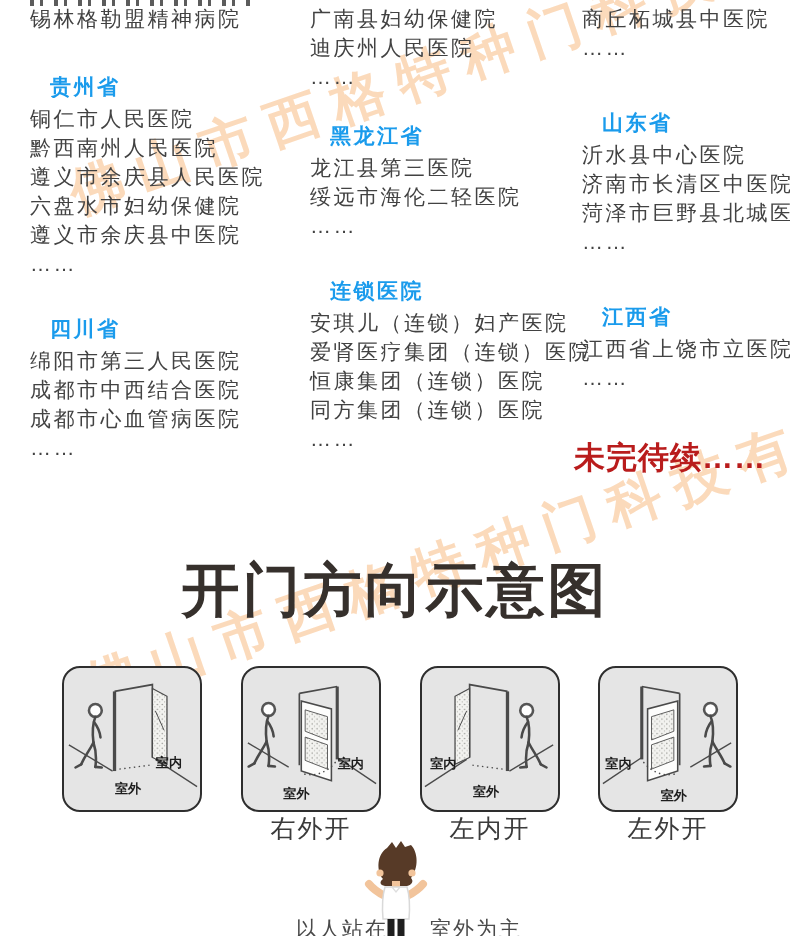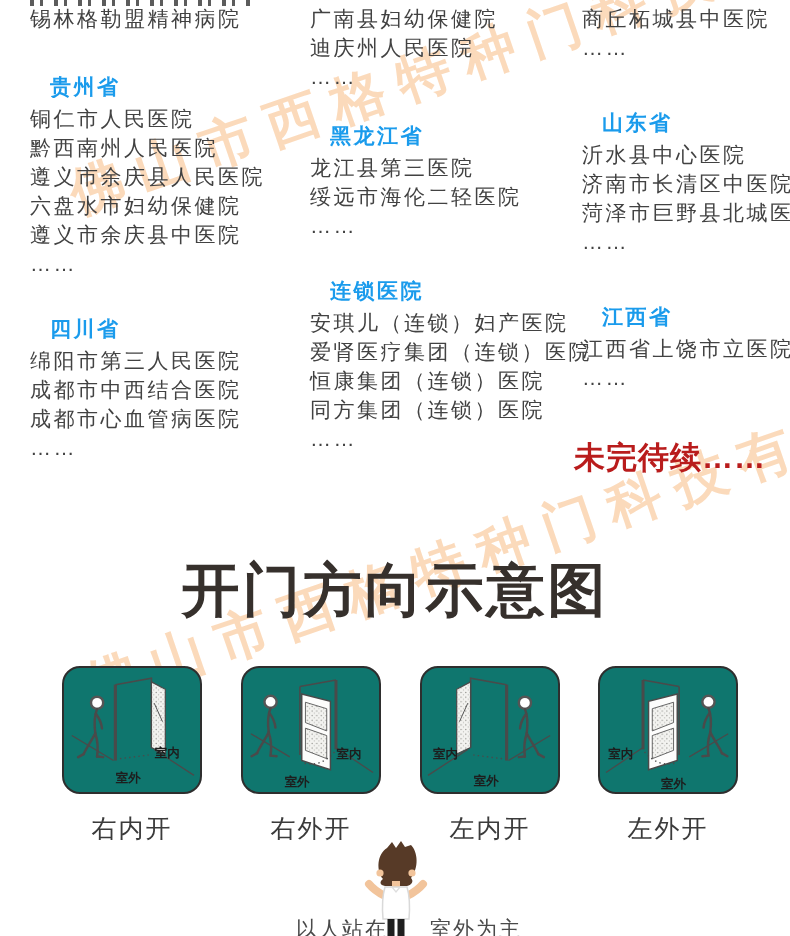--- a/index.html
+++ b/index.html
@@ -26,22 +26,22 @@
          color:var(--blue); line-height:30px; height:32px;margin-left:20px; }
   .text-sliver { position:absolute; left:0; top:0; width:222px; height:6px;
     background:repeating-linear-gradient(90deg,#3f3f3f 0 4px,transparent 4px 10px,
       #3f3f3f 10px 13px,transparent 13px 24px); opacity:.85; }
   .tbc { position:absolute; white-space:nowrap; font-size:31px; font-weight:800;
          color:#b91c1c; letter-spacing:1px; }
 
   
   .diagram-title { position:absolute; left:0; top:552px; width:790px; text-align:center;
     font-size:58px; font-weight:800; color:#36302c; letter-spacing:3px; }
-  .door-card { position:absolute; top:666px; width:140px; height:128px;
-    border:2.5px solid #2e2e2e; border-radius:18px; background:#0f766e; }
+  .door-card { position:absolute; top:666px; width:140px; height:146px;
+    border:2.5px solid #2e2e2e; border-radius:18px; background:#e5e5e5; }
   .card1{left:62px;} .card2{left:241px;} .card3{left:420px;} .card4{left:598px;}
   .door-caption { position:absolute; top:812px; width:140px; text-align:center;
     font-size:25px; color:#3b3b3b; letter-spacing:2px; }
   .cap1{left:62px;} .cap2{left:241px;} .cap3{left:420px;} .cap4{left:598px;}
   .door-svg { width:100%; height:100%; display:block; }
   .scene line, .scene polyline, .scene path, .scene polygon { stroke:var(--line); }
   .scene { fill:none; }
   .io-label { font-family:"Liberation Serif","DejaVu Serif",serif; font-weight:700;
     font-size:13.5px; fill:#1d1d1d; }
   .person { stroke:#555; fill:none; stroke-width:2; stroke-linecap:round; }
@@ -240,21 +240,20 @@
               <path d="M-7,47 l-4.5,2.5"></path>
                 <path d="M4,49 l5,0.5"></path>
             </g>
           </g>
         </g>
         <text class="io-label" x="19" y="97" text-anchor="middle">室内</text>
         <text class="io-label" x="76" y="130" text-anchor="middle">室外</text>
       </svg>
     </div>
 
-    <div class="door-caption cap1">右内开</div>
     <div class="door-caption cap2">右外开</div>
     <div class="door-caption cap3">左内开</div>
     <div class="door-caption cap4">左外开</div>
 
     <div class="kid">
       <svg width="66" height="95" viewBox="0 0 66 95">
         <path fill="#573a27" d="M20,38 C13,30 14,13 24,7 L29,1 L33,7 L38,0 L42,6 L48,4
           C55,11 56,27 48,37 C51,40 49,44 44,45 L22,45 C17,44 16,41 20,38 Z"></path>
         <circle cx="17" cy="32" r="3.6" fill="#f2c49b"></circle>
         <circle cx="49" cy="32" r="3.6" fill="#f2c49b"></circle>

